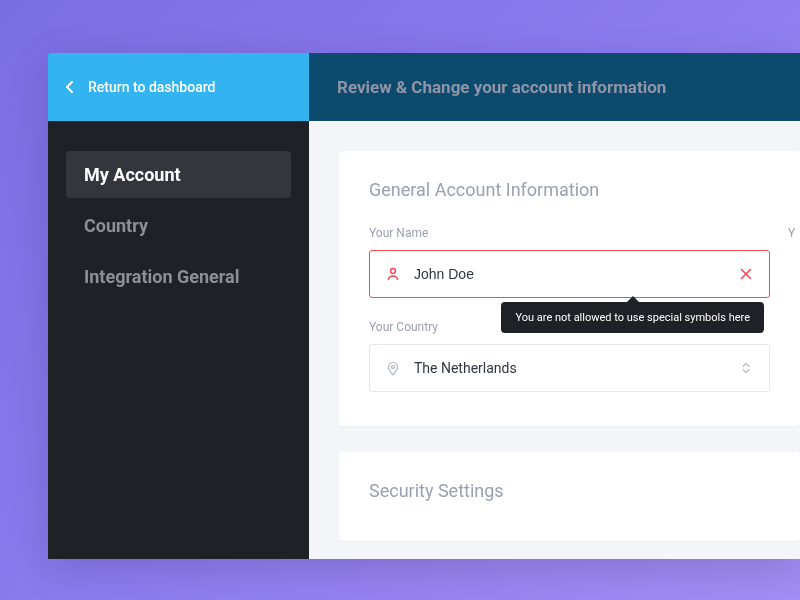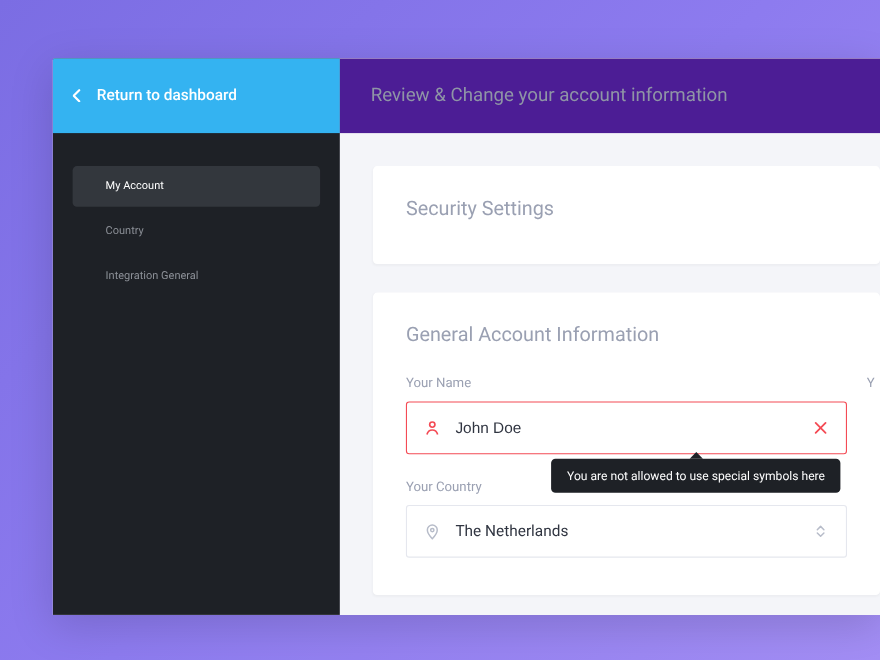--- a/index.html
+++ b/index.html
@@ -43,46 +43,46 @@
     font-size: 14px;
     font-weight: 500;
   }
   .nav {
     padding: 30px 18px;
     display: flex;
     flex-direction: column;
     gap: 4px;
   }
   .nav-item {
-    padding: 13px 30px;
+    padding: 13px 18px;
     border-radius: 4px;
     color: #8b8f96;
-    font-size: 10px;
-    font-weight: 400;
+    font-size: 18px;
+    font-weight: 700;
     cursor: pointer;
   }
   .nav-item.active {
     background: #33373d;
     color: #fff;
   }
   .main {
     flex: 1;
     display: flex;
     flex-direction: column;
     background: #f4f5f9;
   }
   .header {
     height: 68px;
-    background: #4c1d95;
+    background: #0c4a6e;
     display: flex;
     align-items: center;
     padding: 0 28px;
     color: #8f95a6;
     font-size: 17px;
-    font-weight: 400;
+    font-weight: 700;
   }
   .content {
     padding: 30px 0 0 30px;
     display: flex;
     flex-direction: column;
     gap: 26px;
   }
   .card {
     background: #fff;
     border-radius: 4px;
@@ -181,24 +181,20 @@
       </nav>
     </aside>
 
     <main class="main">
       <div class="header">
         <span>Review &amp; Change your account information</span>
       </div>
 
       <div class="content">
 
-        <section class="card security">
-          <h2 class="card-title" style="margin-bottom:0;">Security Settings</h2>
-        </section>
-
         <section class="card" style="position:relative;">
           <h2 class="card-title">General Account Information</h2>
 
           <div class="field-group">
             <div class="field-label">Your Name</div>
             <div class="input-wrap error">
               <span class="icon-slot">
                 <svg viewBox="0 0 24 24" fill="none" stroke="#f44b55" stroke-width="2">
                   <circle cx="12" cy="8" r="3.2"></circle>
                   <path d="M5.5 20c1-4 4-5.5 6.5-5.5s5.5 1.5 6.5 5.5"></path>
@@ -229,17 +225,21 @@
               <span class="icon-slot trailing">
                 <svg viewBox="0 0 24 24">
                   <path d="M8 10 L12 6 L16 10" stroke="#b7bcc9" stroke-width="1.8" fill="none" stroke-linecap="round" stroke-linejoin="round"></path>
                   <path d="M8 14 L12 18 L16 14" stroke="#b7bcc9" stroke-width="1.8" fill="none" stroke-linecap="round" stroke-linejoin="round"></path>
                 </svg>
               </span>
             </div>
           </div>
         </section>
 
+        <section class="card security">
+          <h2 class="card-title" style="margin-bottom:0;">Security Settings</h2>
+        </section>
+
       </div>
     </main>
 
   </div>
 </div>
 
 </body></html>

